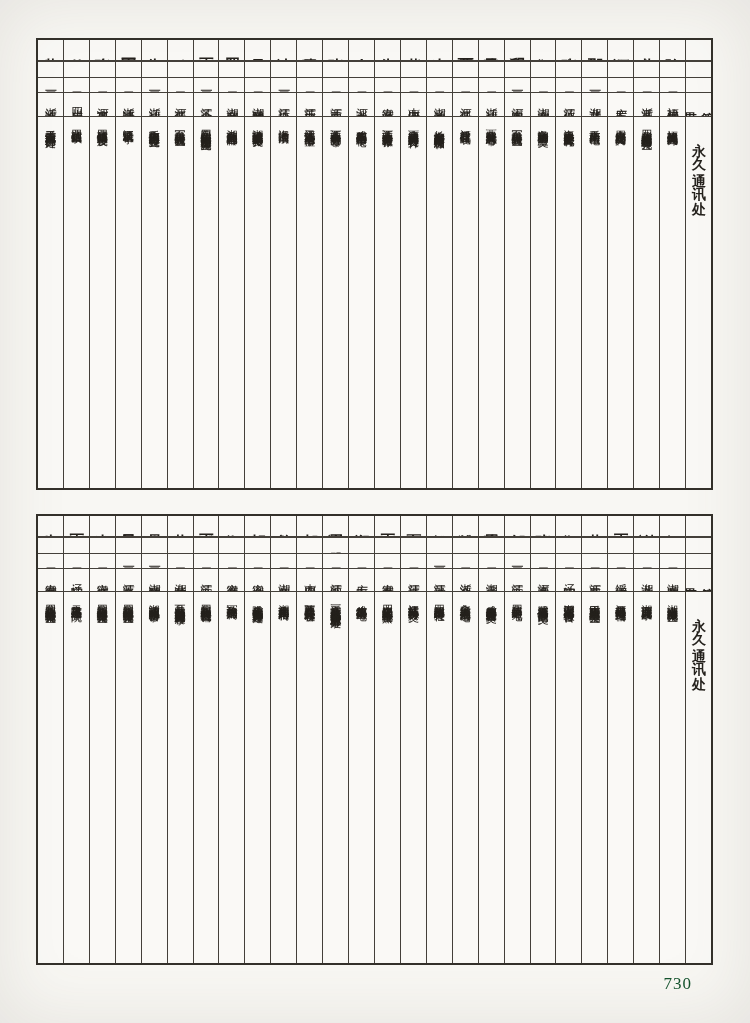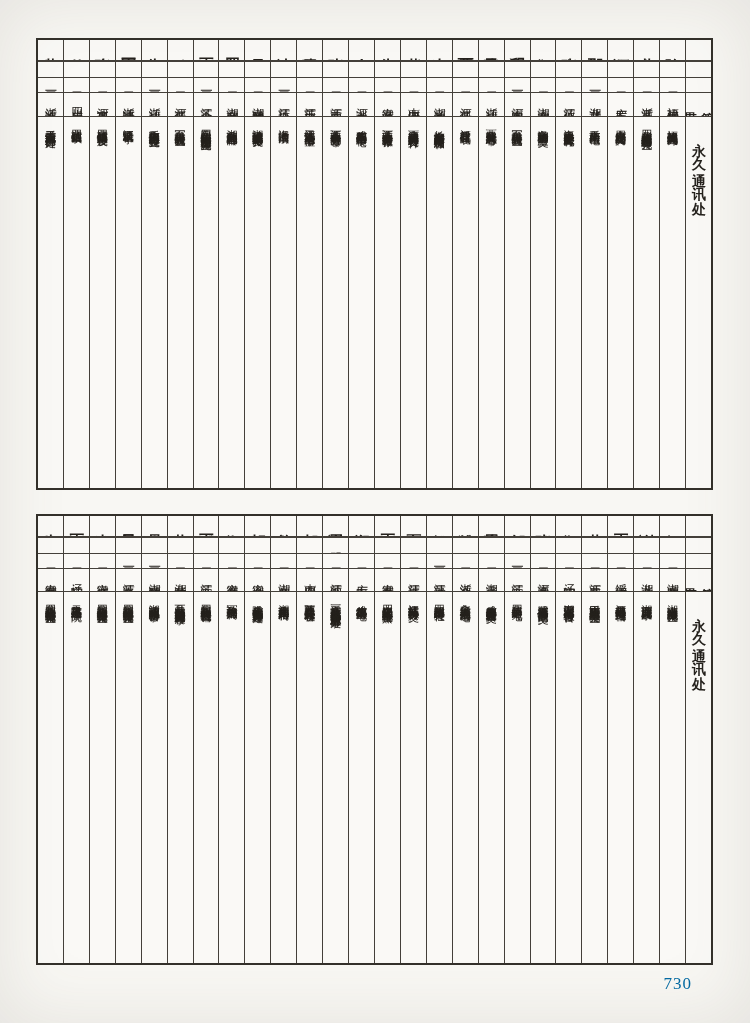--- a/index.html
+++ b/index.html
@@ -54,21 +54,21 @@
   .native .vtext{padding-top:5px;font-size:12px;letter-spacing:1.5px;}
   .address .vtext{padding-top:4px;font-size:11px;line-height:12px;letter-spacing:.5px;}
   
   .header-col .name .vtext{padding-top:8px;font-size:15px;letter-spacing:10px;font-weight:bold;}
   .header-col .alias .vtext{padding-top:7px;font-size:13px;letter-spacing:6px;font-weight:bold;}
   .header-col .age .vtext{padding-top:4px;font-size:13px;letter-spacing:2px;font-weight:bold;}
   .header-col .native .vtext{padding-top:8px;font-size:13.5px;letter-spacing:12px;font-weight:bold;}
   .header-col .address .vtext{padding-top:14px;font-size:14px;letter-spacing:15px;font-weight:bold;line-height:26px;}
   .page-number{
     position:absolute;right:58px;top:974px;
-    font-size:17px;letter-spacing:1px;color:#0369a1;
+    font-size:17px;letter-spacing:1px;color:#14532d;
   }
 </style>
 </head>
 <body>
 
 <div class="page">
   <section class="register-table" id="table-top">
   <div class="col header-col">
     <div class="cell name">
           <span class="vtext">姓名</span>

